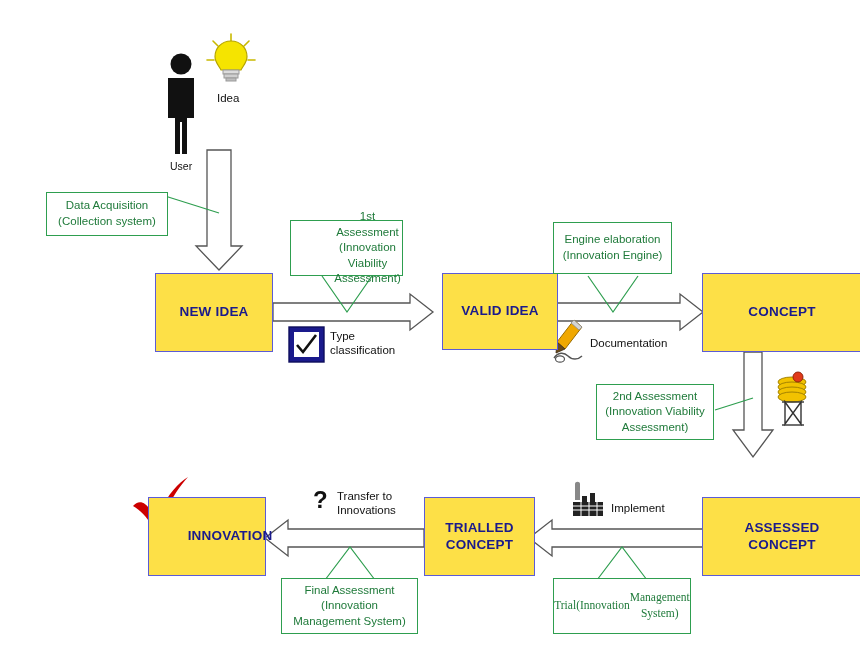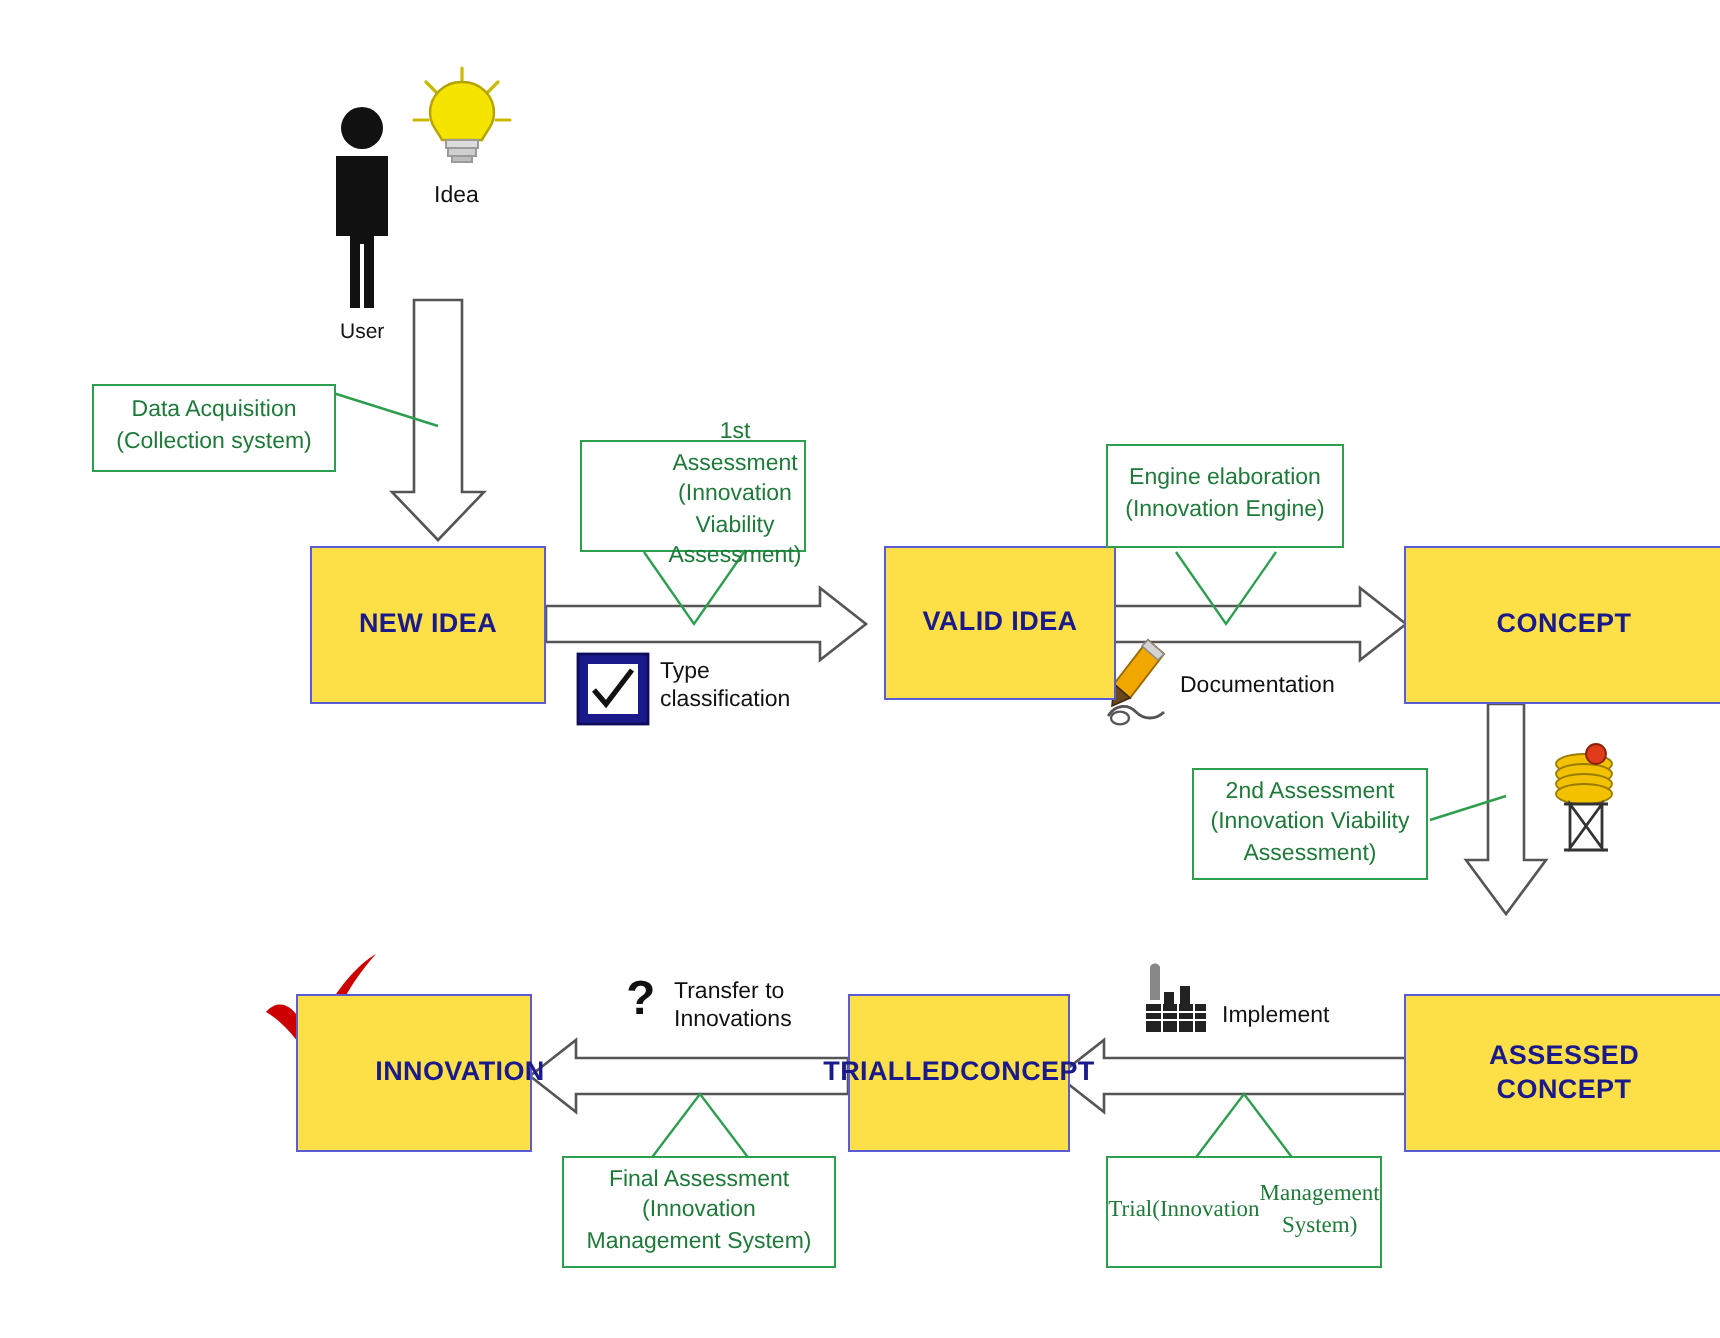--- a/index.html
+++ b/index.html
@@ -173,21 +173,21 @@
 
   <div class="node" style="left:702px; top:273px; width:160px; height:79px;">
     <span>CONCEPT</span>
   </div>
 
   <div class="node" style="left:702px; top:497px; width:160px; height:79px; flex-direction:column;">
     <span>ASSESSED</span>
     <span>CONCEPT</span>
   </div>
 
-  <div class="node" style="left:424px; top:497px; width:111px; height:79px; flex-direction:row;">
+  <div class="node" style="left:424px; top:497px; width:111px; height:79px; flex-direction:column;">
     <span>TRIALLED</span>
     <span>CONCEPT</span>
   </div>
 
   <div class="node" style="left:148px; top:497px; width:118px; height:79px;padding-left:46px;">
     <span>INNOVATION</span>
   </div>
 
   <div class="note" style="left:46px; top:192px; width:122px; height:44px; flex-direction:column;">
     <span>Data Acquisition</span>

